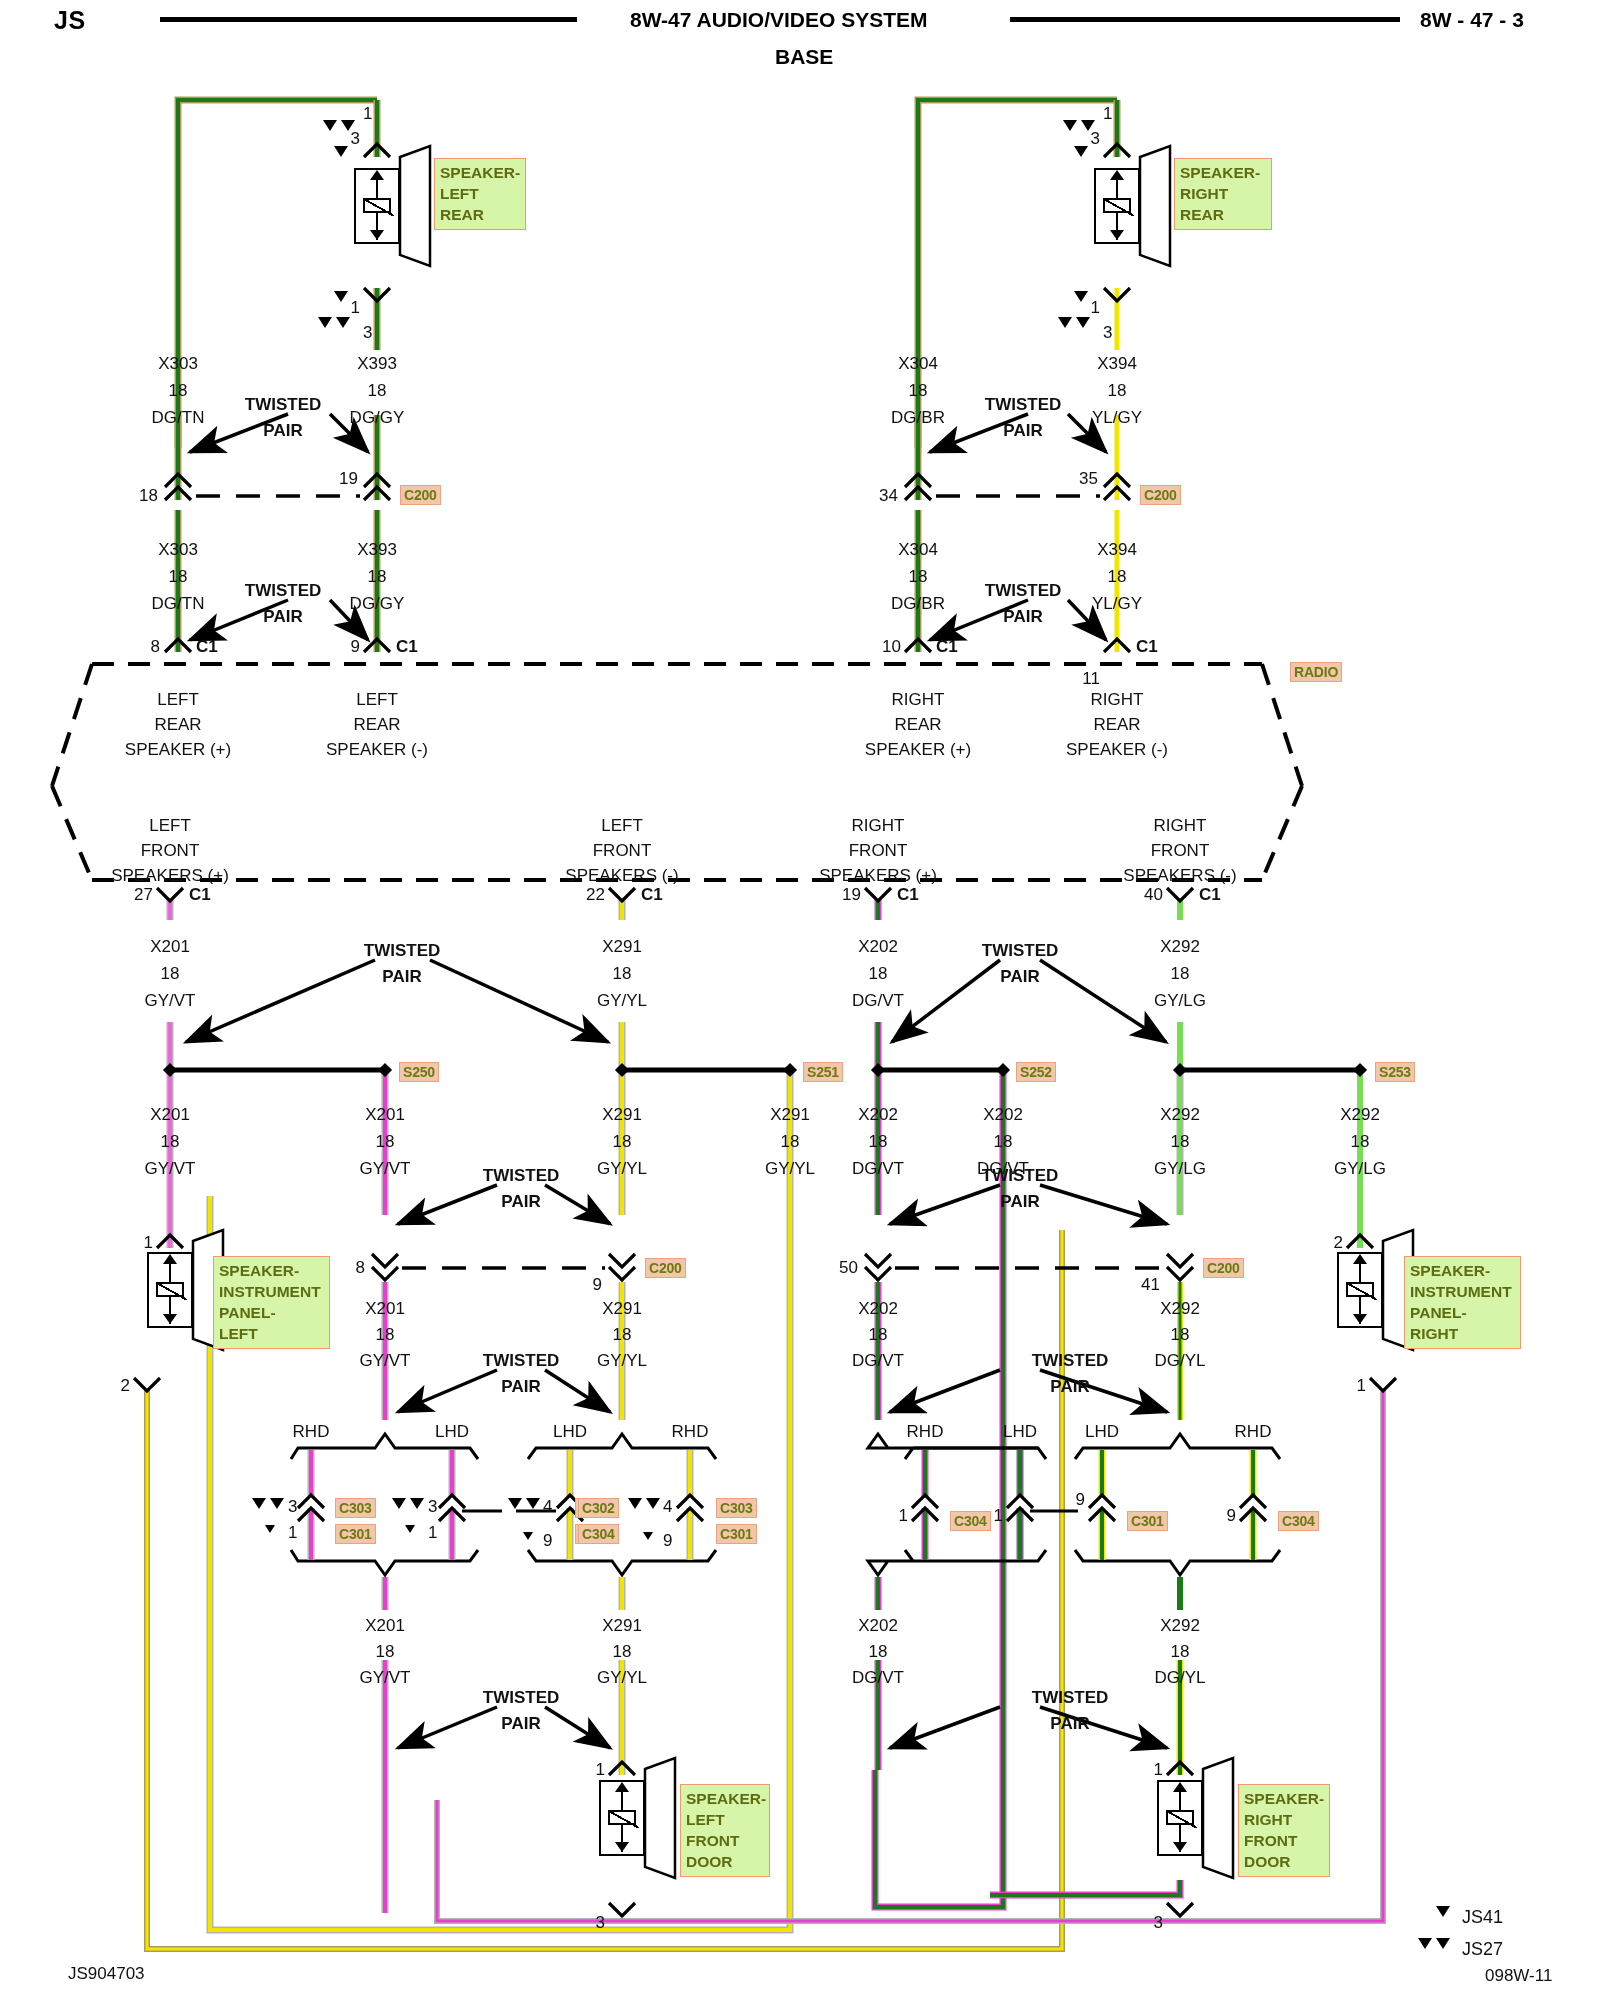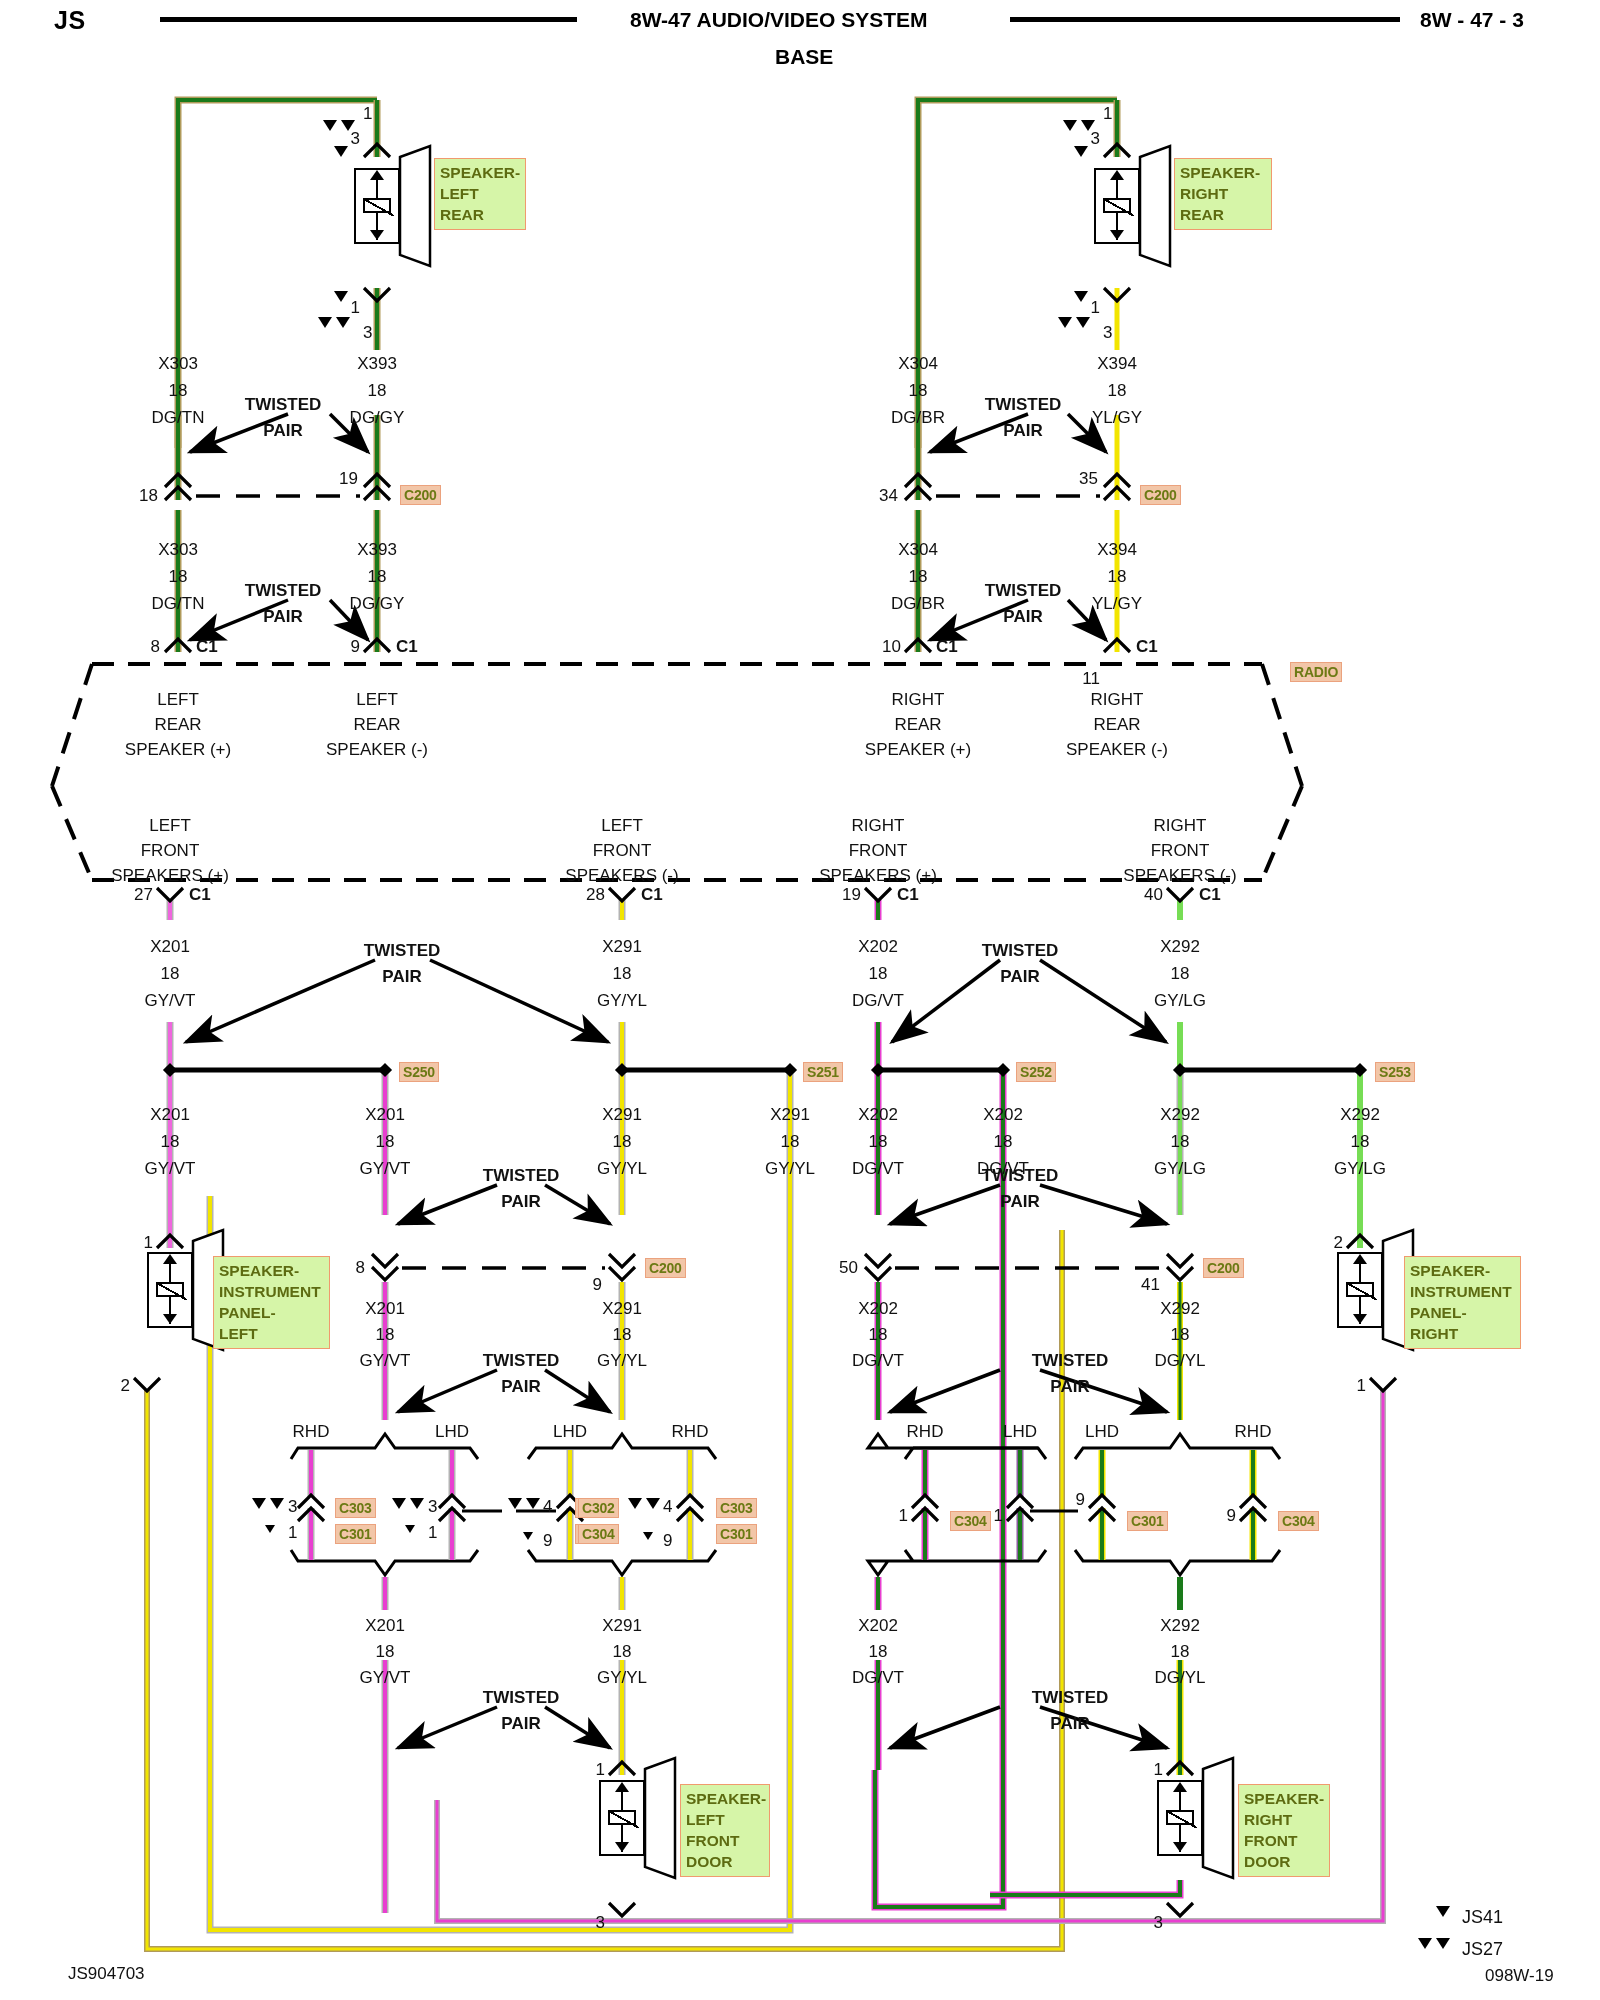--- a/index.html
+++ b/index.html
@@ -71,21 +71,21 @@
 <div id="stage">
 
   <div class="hdr-txt" id="hdr-js">JS</div>
   <div class="hdr-rule" id="rule-l"></div>
   <div class="hdr-txt" id="hdr-title">8W-47 AUDIO/VIDEO SYSTEM</div>
   <div class="hdr-rule" id="rule-r"></div>
   <div class="hdr-txt" id="hdr-page">8W - 47 - 3</div>
   <div class="hdr-txt" id="hdr-sub">BASE</div>
 
   <div class="foot" id="foot-l">JS904703</div>
-  <div class="foot" id="foot-r">098W-19</div>
+  <div class="foot" id="foot-r">098W-11</div>
 
   <div class="tri" style="left:1436px;top:1906px;"></div>
   <div class="t l s18" style="left:1462px;top:1917px;">JS41</div>
   <div class="tri" style="left:1418px;top:1938px;"></div>
   <div class="tri" style="left:1436px;top:1938px;"></div>
   <div class="t l s18" style="left:1462px;top:1949px;">JS27</div>
 
   <svg id="ov" viewBox="0 0 1600 2000">
     <defs>
       <marker id="ah" markerWidth="12" markerHeight="12" refX="10" refY="4.2" orient="auto" markerUnits="strokeWidth">
@@ -610,21 +610,21 @@
   <div class="t b l" style="left:189px;top:894px;">C1</div>
   <div class="t b l" style="left:641px;top:894px;">C1</div>
   <div class="t b l" style="left:897px;top:894px;">C1</div>
   <div class="t b l" style="left:1199px;top:894px;">C1</div>
 
   <div class="t r" style="left:160px;top:646px;">8</div>
   <div class="t r" style="left:360px;top:646px;">9</div>
   <div class="t r" style="left:901px;top:646px;">10</div>
   <div class="t r" style="left:1100px;top:678px;">11</div>
   <div class="t r" style="left:153px;top:894px;">27</div>
-  <div class="t r" style="left:605px;top:894px;">28</div>
+  <div class="t r" style="left:605px;top:894px;">22</div>
   <div class="t r" style="left:861px;top:894px;">19</div>
   <div class="t r" style="left:1163px;top:894px;">40</div>
 
   <div class="t" style="left:178px;top:699px;">LEFT</div>
   <div class="t" style="left:178px;top:724px;">REAR</div>
   <div class="t" style="left:178px;top:749px;">SPEAKER (+)</div>
   <div class="t" style="left:377px;top:699px;">LEFT</div>
   <div class="t" style="left:377px;top:724px;">REAR</div>
   <div class="t" style="left:377px;top:749px;">SPEAKER (-)</div>
   <div class="t" style="left:918px;top:699px;">RIGHT</div>

